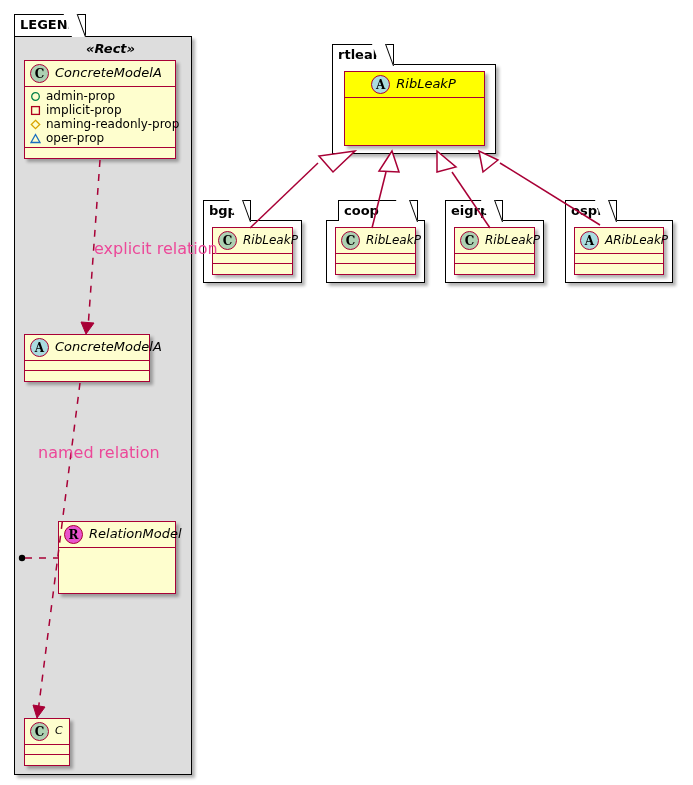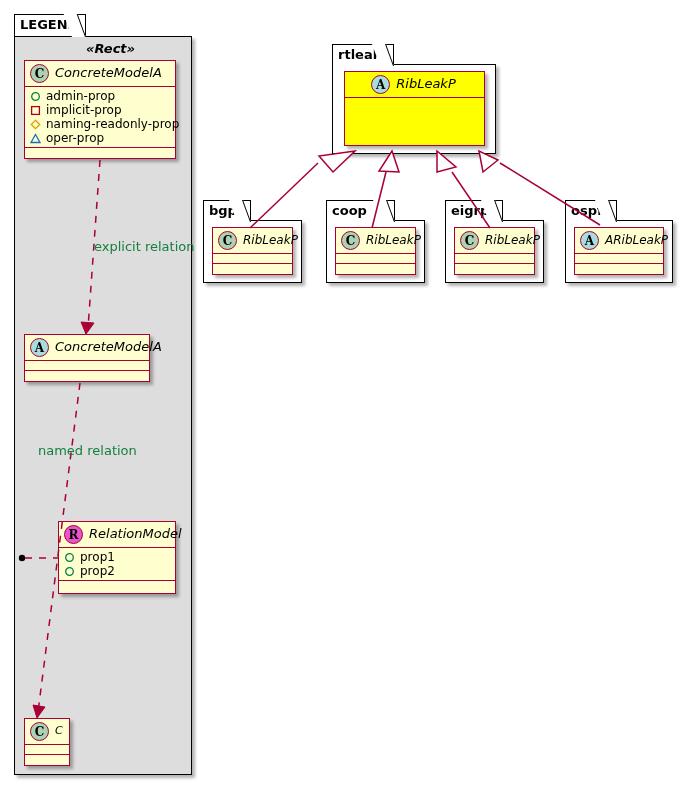--- a/index.html
+++ b/index.html
@@ -131,22 +131,22 @@
     z-index: 6;
   }
   .edge-line { stroke: #A80036; stroke-width: 1.5; fill: none; }
   .edge-dash { stroke: #A80036; stroke-width: 1.5; fill: none; stroke-dasharray: 7 7; }
   .edge-arrow-solid { fill: #A80036; stroke: #A80036; stroke-width: 1; }
   .edge-tri { fill: #FFFFFF; stroke: #A80036; stroke-width: 1.5; }
   .edge-dot { fill: #000000; }
 
   .edge-label {
     position: absolute;
-    font-size: 13px;
-    color: #15803d;
+    font-size: 16px;
+    color: #ec4899;
     white-space: nowrap;
     z-index: 7;
   }
 </style>
 </head>
 <body>
 
 <div class="pkg-tab" style="left:14px; top:14px; width:72px; height:22px;">
   <span>LEGEND</span>
   <span class="corner"></span>
@@ -196,34 +196,20 @@
   </div>
   <div class="uml-compartment empty"></div>
   <div class="uml-compartment empty last"></div>
 </div>
 
 <div class="uml-class" style="left:58px; top:521px; width:118px; height:73px;">
   <div class="uml-header">
     <span class="badge badge-R">R</span>
     <span class="uml-title">RelationModel</span>
   </div>
-  <div class="uml-compartment">
-    <div class="uml-attr">
-      <svg class="gly" viewBox="0 0 11 11">
-        <circle cx="5.5" cy="5.5" r="3.8" fill="none" stroke="#038048" stroke-width="1.3"></circle>
-      </svg>
-      <span>prop1</span>
-    </div>
-    <div class="uml-attr">
-      <svg class="gly" viewBox="0 0 11 11">
-        <circle cx="5.5" cy="5.5" r="3.8" fill="none" stroke="#038048" stroke-width="1.3"></circle>
-      </svg>
-      <span>prop2</span>
-    </div>
-  </div>
   <div class="uml-compartment empty last"></div>
 </div>
 
 <div class="uml-class" style="left:24px; top:718px; width:46px; height:48px;">
   <div class="uml-header">
     <span class="badge badge-C">C</span>
     <span class="uml-title" style="font-size:11px;">C</span>
   </div>
   <div class="uml-compartment empty"></div>
   <div class="uml-compartment empty last"></div>
@@ -253,21 +239,21 @@
 <div class="pkg white" style="left:203px; top:220px; width:99px; height:63px;"></div>
 <div class="uml-class" style="left:212px; top:227px; width:81px; height:48px;">
   <div class="uml-header">
     <span class="badge badge-C">C</span>
     <span class="uml-title" style="font-size:12px;">RibLeakP</span>
   </div>
   <div class="uml-compartment empty"></div>
   <div class="uml-compartment empty last"></div>
 </div>
 
-<div class="pkg-tab" style="left:326px; top:200px; width:69px; height:21px;">
+<div class="pkg-tab" style="left:338px; top:200px; width:80px; height:21px;">
   <span>coop</span>
   <span class="corner"></span>
 </div>
 <div class="pkg white" style="left:326px; top:220px; width:99px; height:63px;"></div>
 <div class="uml-class" style="left:335px; top:227px; width:81px; height:48px;">
   <div class="uml-header">
     <span class="badge badge-C">C</span>
     <span class="uml-title" style="font-size:12px;">RibLeakP</span>
   </div>
   <div class="uml-compartment empty"></div>

